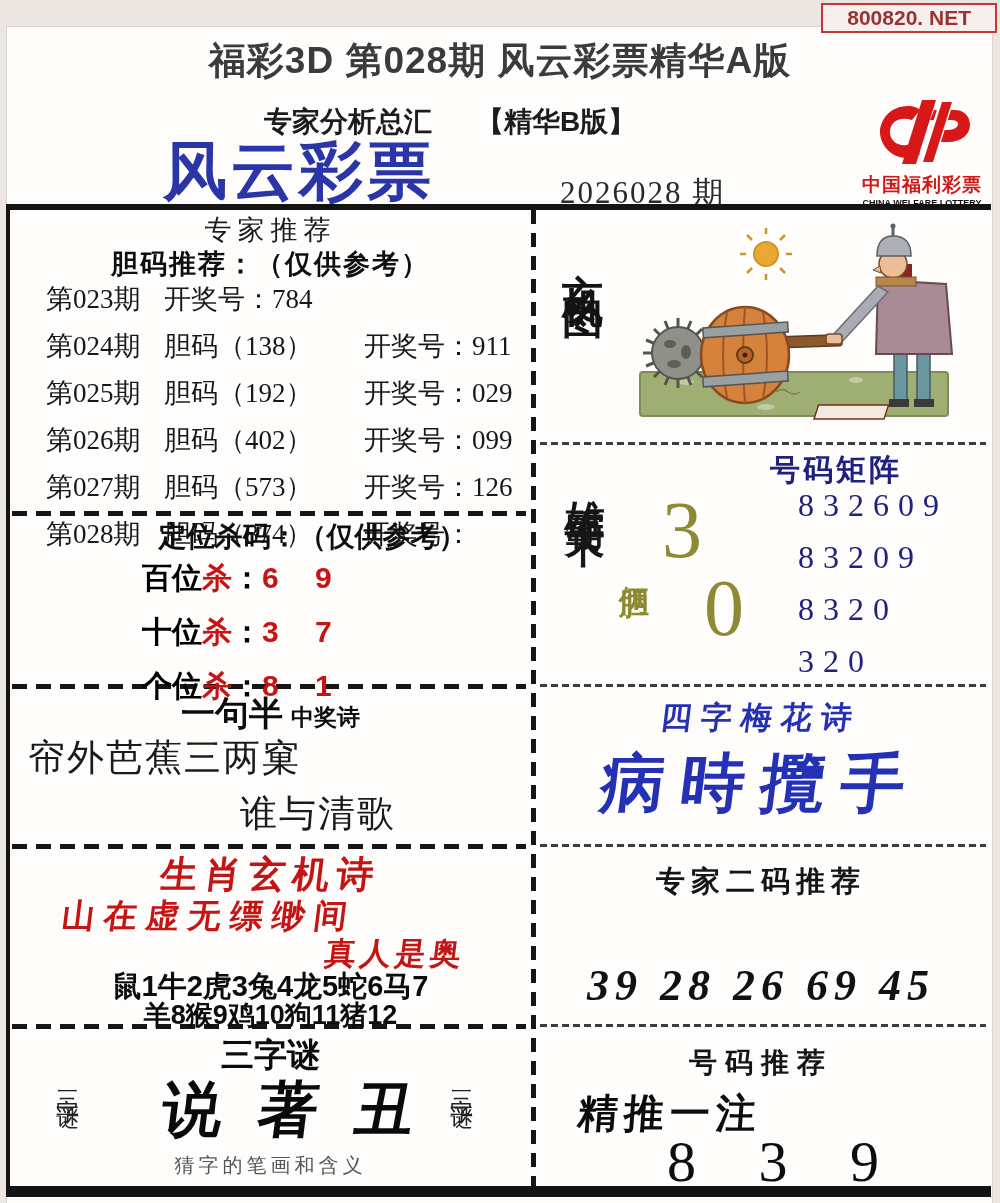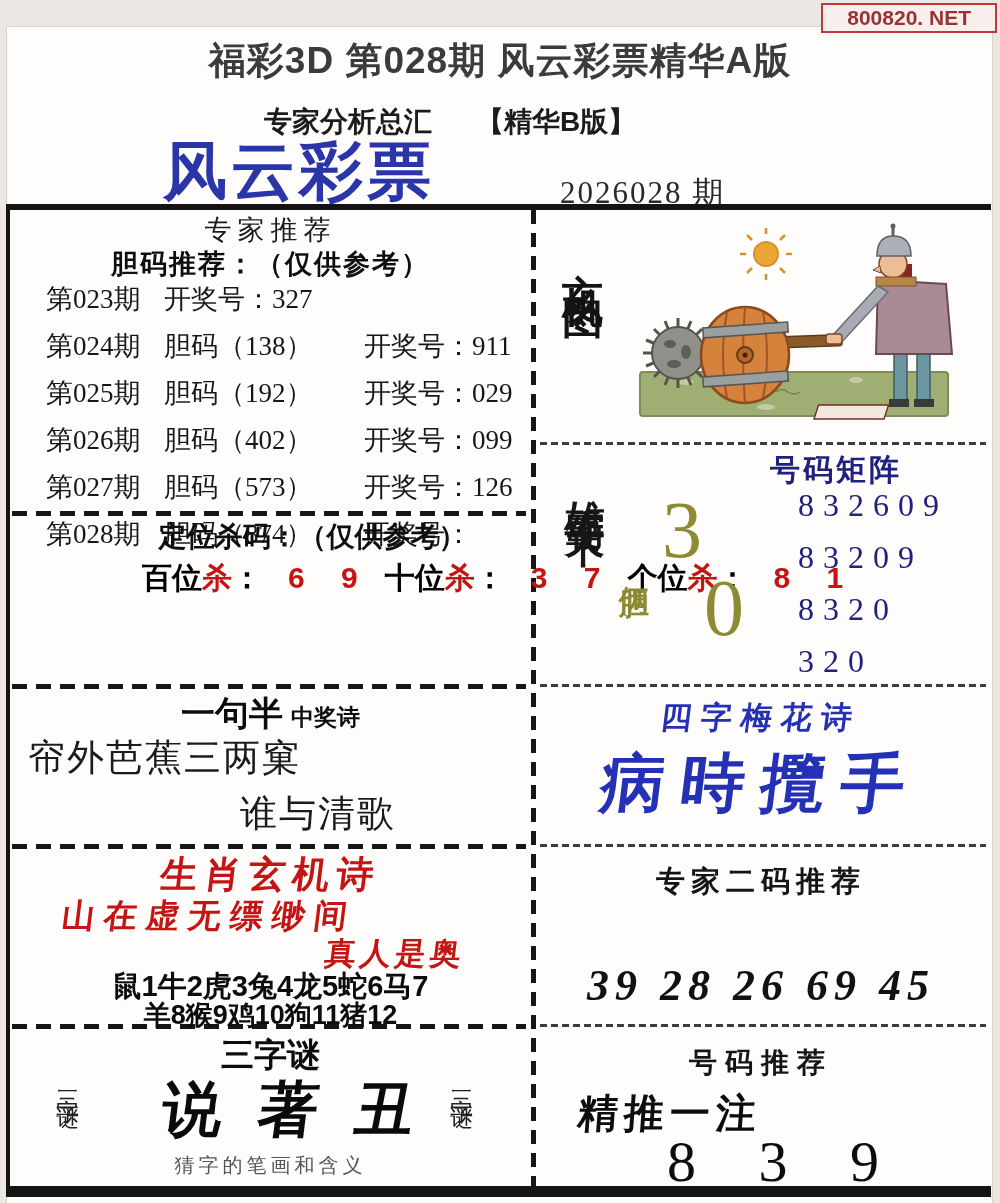--- a/index.html
+++ b/index.html
@@ -38,23 +38,23 @@
   .logo-cn{font-size:19px;font-weight:800;color:#d01818;letter-spacing:1px;}
   .logo-en{font-size:9px;font-weight:800;color:#111;}
   
   .x-title{top:212px;font-size:27px;letter-spacing:6px;color:#1a1a1a;}
   .x-sub{top:246px;font-size:27px;font-weight:800;color:#0e0e0e;letter-spacing:2px;}
   .x-rows{top:281px;left:46px;display:flex;flex-direction:column;gap:11px;font-size:27px;color:#171717;}
   .x-row{display:flex;}
   .x-c1{width:118px;} .x-c2{width:200px;}
   
   .k-title{top:518px;font-size:28px;font-weight:800;color:#0e0e0e;padding-left:42px;}
-  .k-rows{top:558px;left:142px;display:flex;flex-direction:row;gap:13px;font-size:30px;font-weight:800;}
+  .k-rows{top:558px;left:142px;display:flex;flex-direction:column;gap:13px;font-size:30px;font-weight:800;}
   .k-row{display:flex;align-items:baseline;}
-  .k-nums{margin-left:26px;letter-spacing:14px;}
+  .k-nums{letter-spacing:14px;}
   
   .y-title{top:691px;display:flex;justify-content:center;align-items:baseline;gap:8px;color:#0c0c0c;text-align:center;}
   .y-big{font-size:34px;font-weight:900;} .y-small{font-size:23px;font-weight:700;}
   .y-l1{top:733px;left:28px;font-size:37px;color:#1b1b1b;letter-spacing:2px;}
   .y-l2{top:789px;left:240px;font-size:37px;color:#1b1b1b;letter-spacing:2px;}
   
   .z-title{top:850px;font-size:37px;font-weight:900;letter-spacing:7px;}
   .z-l1{top:894px;left:62px;font-size:33px;font-weight:800;letter-spacing:9px;}
   .z-l2{top:933px;left:325px;font-size:31px;font-weight:800;letter-spacing:4px;}
   .z-m1{top:967px;font-size:29px;font-weight:900;color:#0c0c0c;}
@@ -89,40 +89,51 @@
   <div class="badge">800820. NET</div>
 
   <div class="abs ctr h-title">福彩3D 第028期 风云彩票精华A版</div>
   <div class="abs h-sub">
     <span>专家分析总汇</span>
     <span>【精华B版】</span>
   </div>
   <div class="abs brand sans">风云彩票</div>
   <div class="abs issue serif">2026028 期</div>
 
+  <div class="abs logo-wrap">
+    <svg width="104" height="72" viewBox="0 0 104 72">
+      <path d="M38 10 C20 10 10 24 10 36 C10 48 20 62 38 62 C44 62 48 60 50 58 L42 48 C28 52 20 45 20 36 C20 27 28 20 42 24 L50 14 C48 12 44 10 38 10 Z" fill="#d81818"></path>
+      <path d="M52 4 L66 4 L46 68 L32 68 Z" fill="#d81818"></path>
+      <path d="M64 14 L84 14 C96 14 100 22 100 29 C100 38 92 46 78 46 L62 46 L66 34 L78 34 C84 34 88 31 88 28 C88 25 85 24 80 24 L60 24 Z" fill="#d81818"></path>
+      <path d="M70 4 L84 4 L64 68 L50 68 Z" fill="#ffffff"></path>
+      <path d="M72 6 L82 6 L63 66 L53 66 Z" fill="#d81818"></path>
+    </svg>
+    <div class="logo-cn">中国福利彩票</div>
+    <div class="logo-en">CHINA WELFARE LOTTERY</div>
+  </div>
 
   <div class="rule" style="top:204px;left:6px;width:985px;height:6px;"></div>
   <div class="rule" style="top:204px;left:6px;width:4px;height:993px;"></div>
   <div class="rule" style="top:1186px;left:6px;width:985px;height:11px;"></div>
   <div class="vdash"></div>
   <div class="hdash-l" style="top:511px;"></div>
   <div class="hdash-l" style="top:684px;"></div>
   <div class="hdash-l" style="top:844px;"></div>
   <div class="hdash-l" style="top:1024px;"></div>
   <div class="hdash-r" style="top:442px;"></div>
   <div class="hdash-r" style="top:684px;"></div>
   <div class="hdash-r" style="top:844px;"></div>
   <div class="hdash-r" style="top:1024px;"></div>
 
   <div class="abs lcol ctr serif x-title">专家推荐</div>
   <div class="abs lcol ctr x-sub">胆码推荐：（仅供参考）</div>
   <div class="abs serif x-rows">
     <div class="x-row">
       <span class="x-c1">第023期</span>
-      <span>开奖号：327</span>
+      <span>开奖号：784</span>
     </div>
     <div class="x-row">
       <span class="x-c1">第024期</span>
       <span class="x-c2">胆码（138）</span>
       <span>开奖号：911</span>
     </div>
     <div class="x-row">
       <span class="x-c1">第025期</span>
       <span class="x-c2">胆码（192）</span>
       <span>开奖号：029</span>

